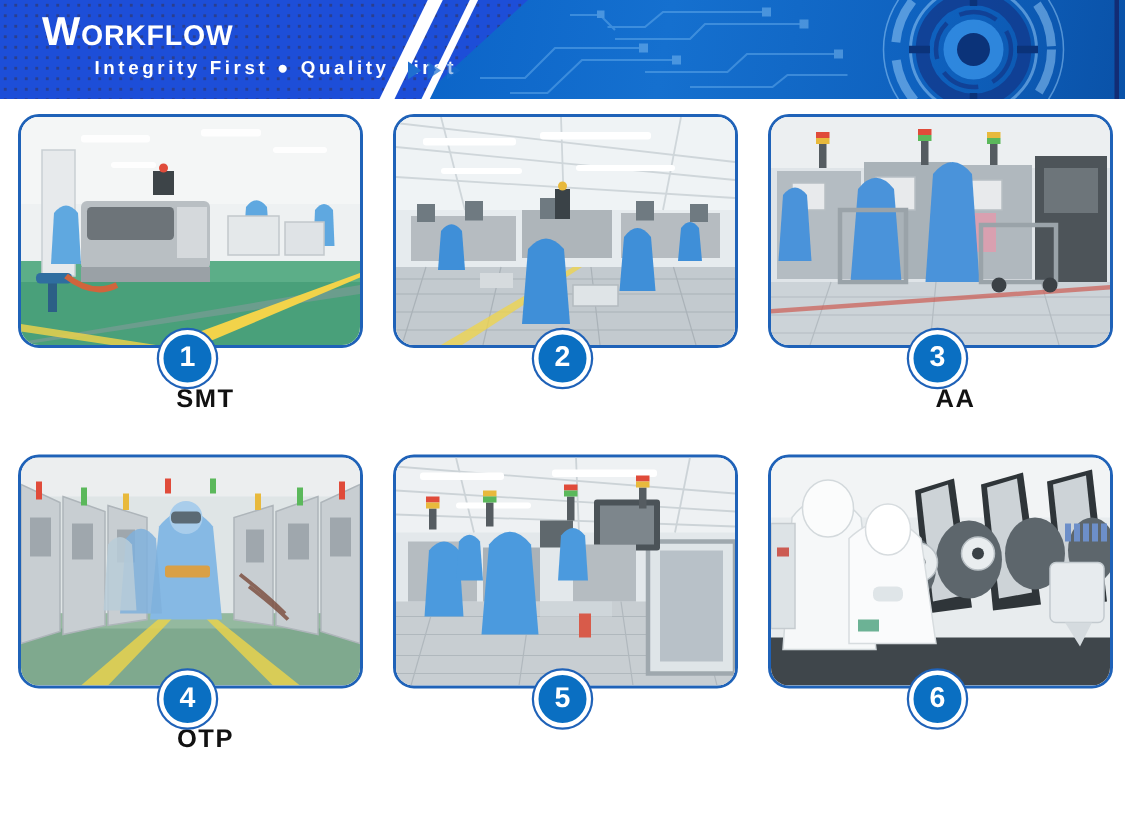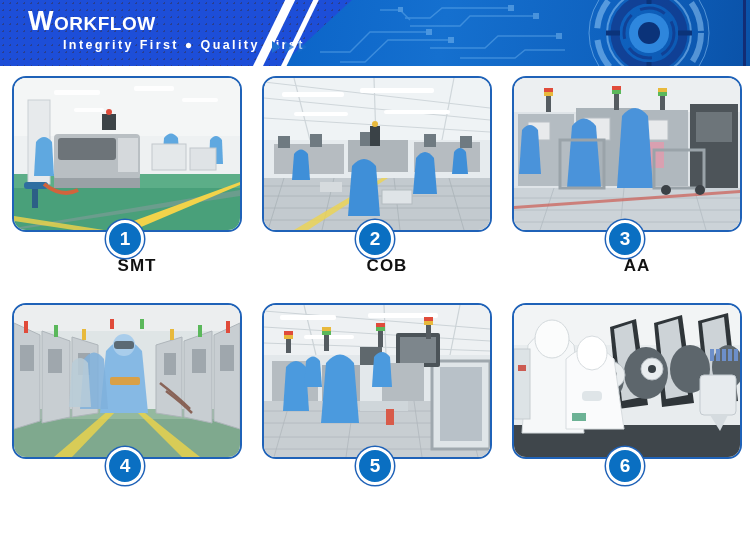--- a/index.html
+++ b/index.html
@@ -243,21 +243,20 @@
           <path d="M88 88 q12-14 24 0 l4 50 h-32 z"></path>
           <path d="M152 80 q9-12 18 0 l3 36 h-24 z"></path>
           <path d="M30 76 q7-9 14 0 l2 26 h-18 z"></path>
           <path d="M190 74 q6-8 12 0 l2 22 h-16 z"></path>
         </g>
         <rect x="118" y="112" width="30" height="14" fill="#dfe4e7" stroke="#b4bbc0"></rect>
         <rect x="56" y="104" width="22" height="10" fill="#d6dbde"></rect>
       </svg>
     </div>
     <div class="badge">2</div>
-    <div class="caption">COB</div>
   </div>
 
   <div class="cell">
     <div class="card">
       <svg class="photo" viewBox="0 0 226 152" preserveAspectRatio="none">
         <rect width="226" height="152" fill="#dfe4e8"></rect>
         <rect width="226" height="34" fill="#eceff1"></rect>
         <rect y="110" width="226" height="42" fill="#ccd3d8"></rect>
         <g stroke="#b3bbc1" stroke-width=".8">
           <path d="M0 120 H226"></path>
@@ -350,20 +349,21 @@
         <rect x="96" y="72" width="30" height="8" rx="2" fill="#d9a046"></rect>
         <path d="M70 54 q10-13 20 0 l4 50 h-28 z" fill="#7fb0dc" opacity=".85"></path>
         <path d="M58 58 q8-10 16 0 l3 44 h-22 z" fill="#b9ccd8" opacity=".85"></path>
         <g stroke="#7a4a3a" stroke-width="2.5" fill="none" opacity=".8">
           <path d="M146 78 q18 14 30 26"></path>
             <path d="M152 86 q16 12 26 22"></path>
         </g>
       </svg>
     </div>
     <div class="badge">4</div>
+    <div class="caption">OTP</div>
   </div>
 
   <div class="cell">
     <div class="card">
       <svg class="photo" viewBox="0 0 226 152" preserveAspectRatio="none">
         <rect width="226" height="152" fill="#e3e8eb"></rect>
         <rect width="226" height="50" fill="#eef1f3"></rect>
         <g stroke="#ccd3d7" stroke-width="1.2" fill="none">
           <path d="M0 6 L226 24"></path>
             <path d="M0 22 L226 36"></path>

